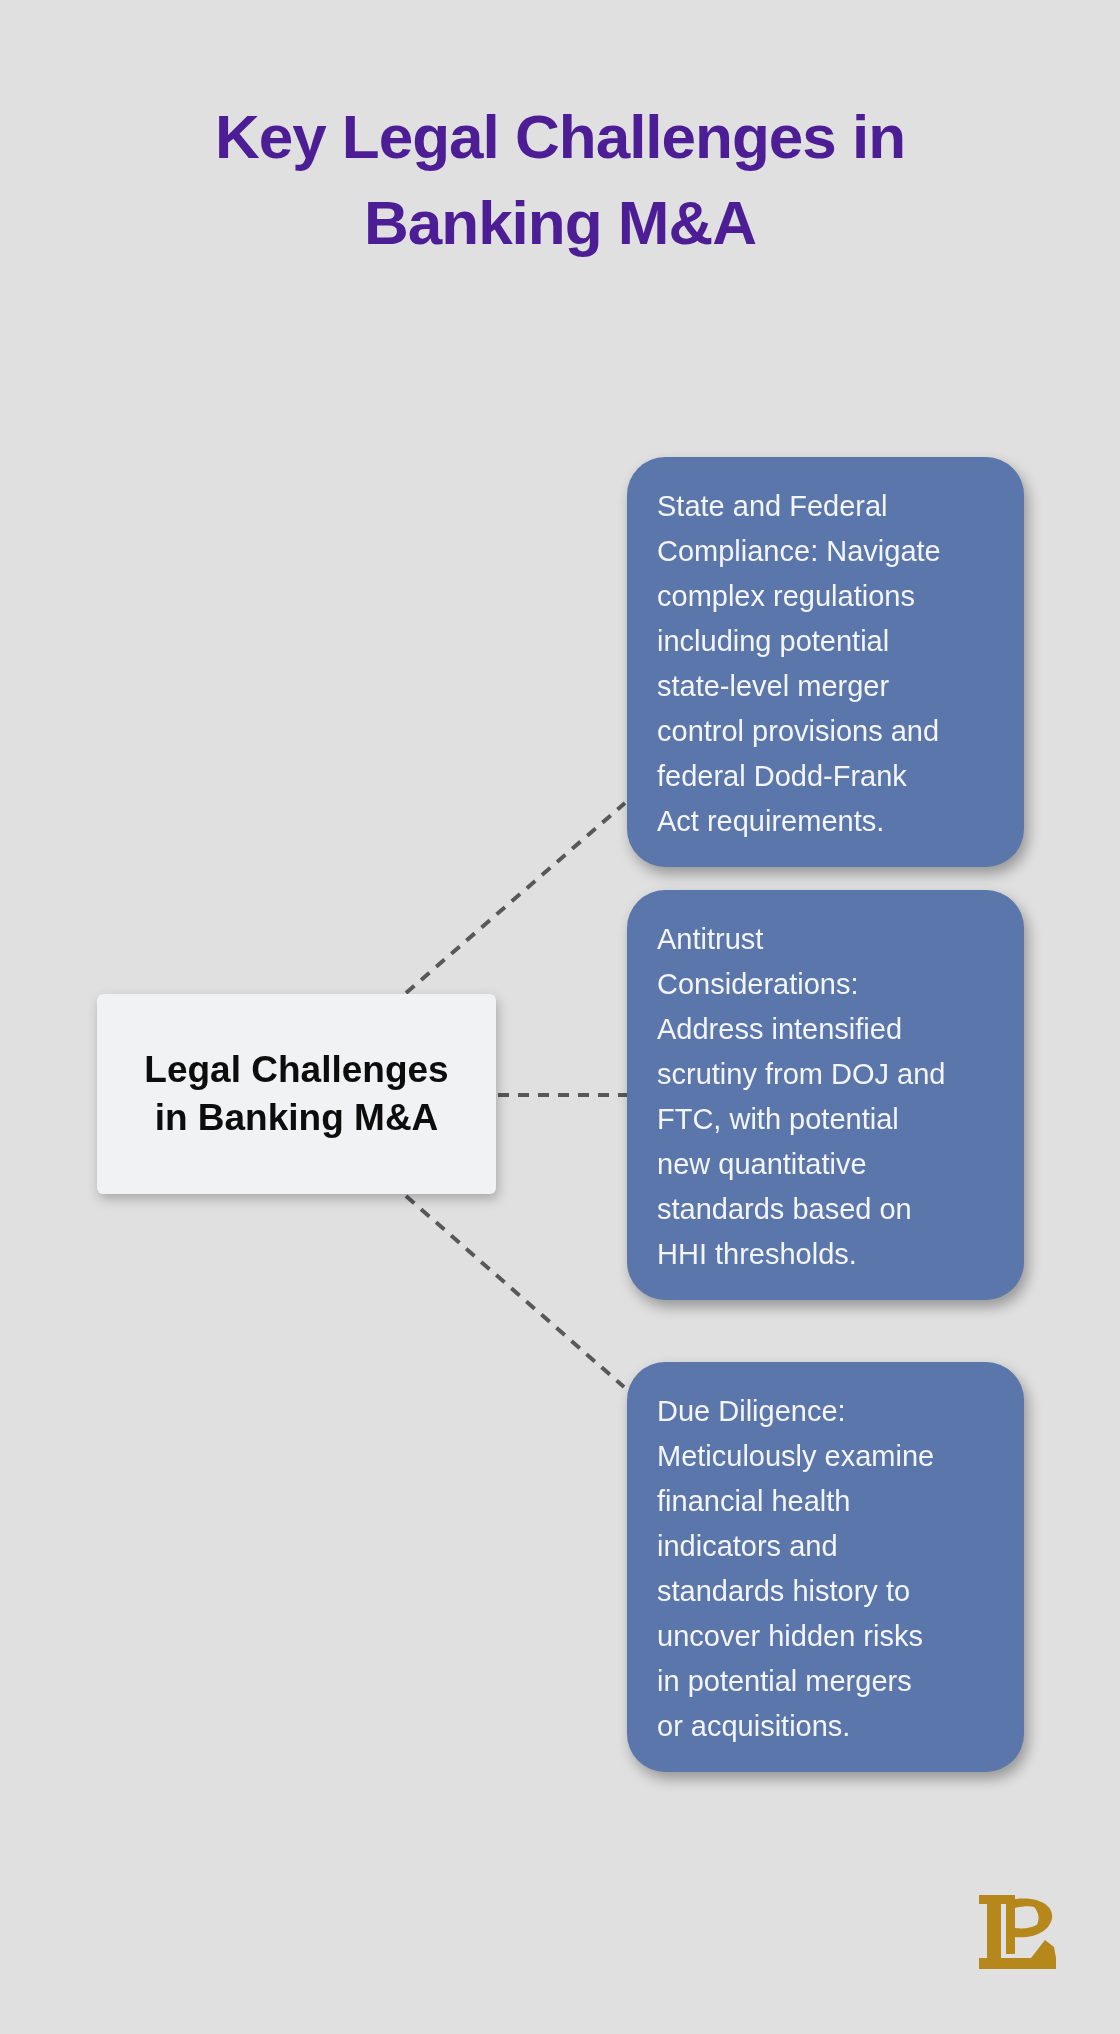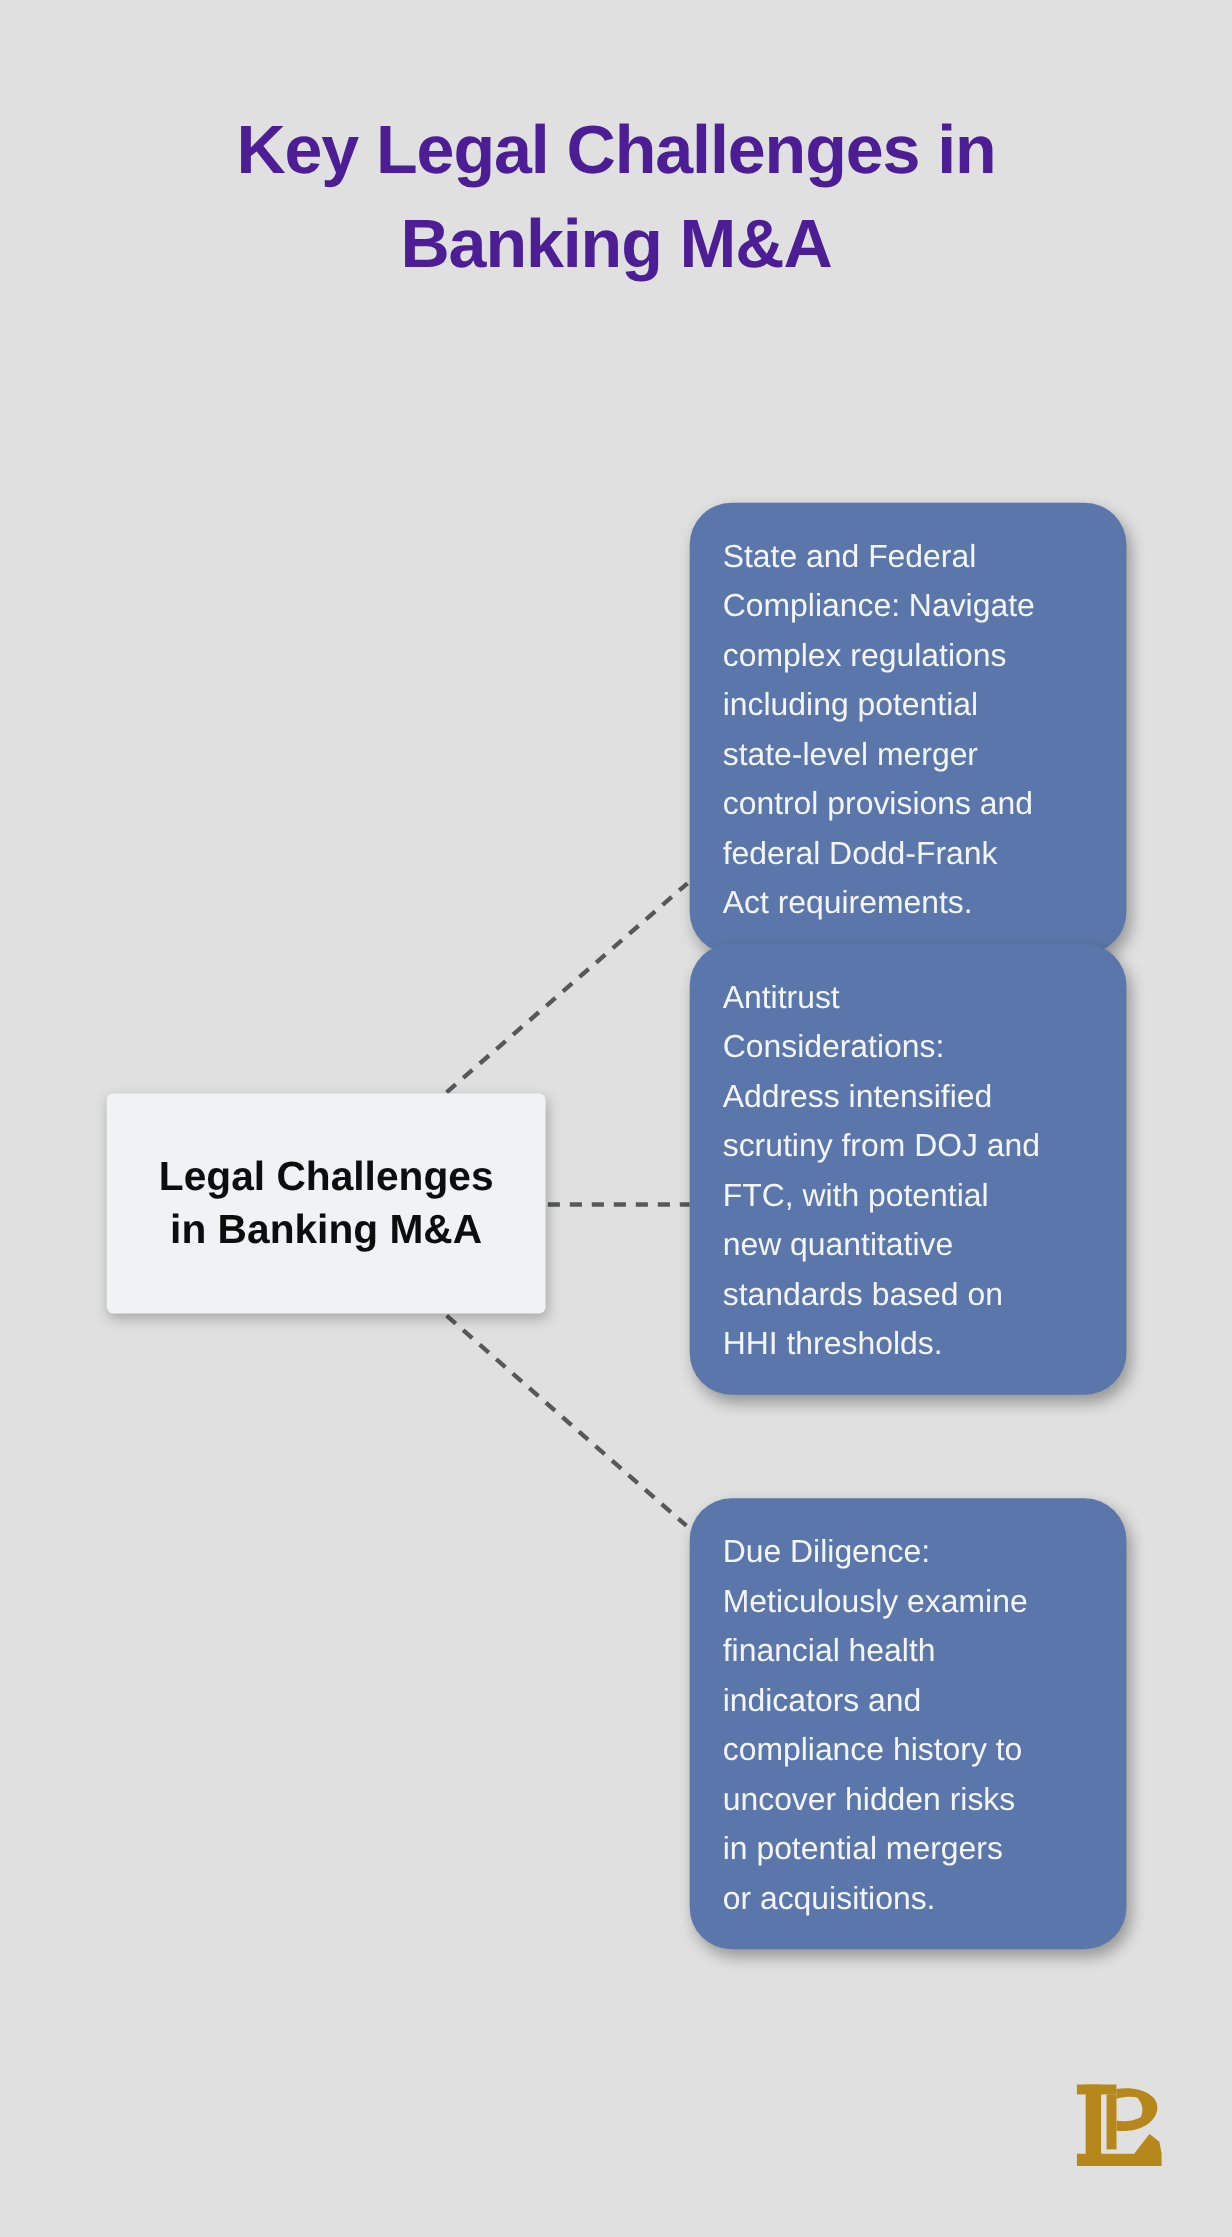--- a/index.html
+++ b/index.html
@@ -69,21 +69,21 @@
     left: 627px;
     width: 397px;
     height: 410px;
     background: #5b76aa;
     border-radius: 38px;
     box-shadow: 4px 7px 14px rgba(0,0,0,0.33);
     box-sizing: border-box;
     padding: 27px 24px 0 30px;
   }
   .branch-card.b1 { top: 418px; margin-top: 39px; }
-  .branch-card.b2 { top: 858px; }
+  .branch-card.b2 { top: 890px; }
   .branch-card.b3 { top: 1362px; }
   .branch-text {
     font-size: 29px;
     line-height: 45px;
     color: #f3f5f9;
     white-space: pre-line;
   }
   .logo {
     position: absolute;
     left: 975px;
@@ -131,21 +131,21 @@
 new quantitative
 standards based on
 HHI thresholds.</div>
   </div>
 
   <div class="branch-card b3">
     <div class="branch-text">Due Diligence:
 Meticulously examine
 financial health
 indicators and
-compliance history to
+standards history to
 uncover hidden risks
 in potential mergers
 or acquisitions.</div>
   </div>
 
   <svg class="logo" viewBox="0 0 100 100" width="100" height="100">
     <g fill="#b6881b">
 
       <rect x="4" y="8" width="36" height="9"></rect>
 

